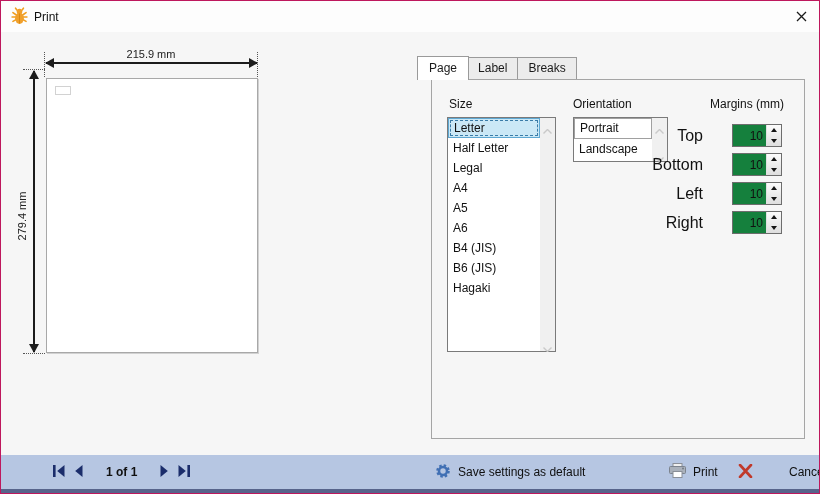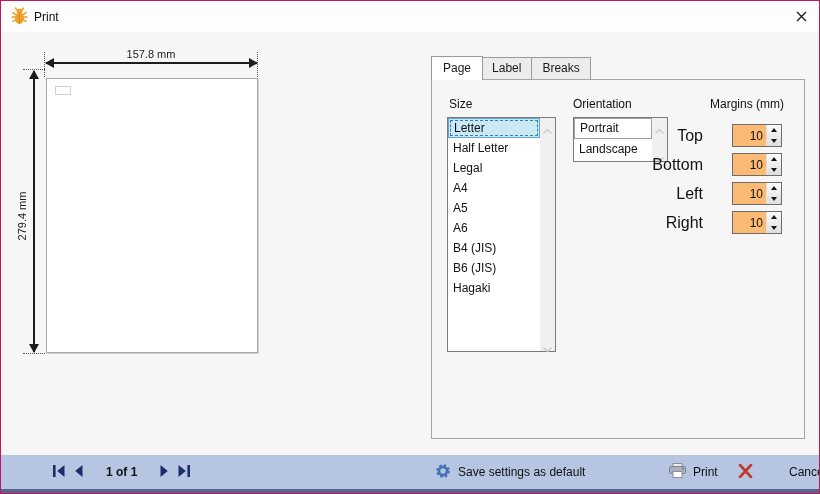--- a/index.html
+++ b/index.html
@@ -27,21 +27,21 @@
   .vdim-line{ position:absolute; left:32px; top:70px; width:2px; height:281px; border-left:2px solid #1c1c1c; }
   .vdim-line .av{ position:absolute; left:-6px; width:0; height:0; border-left:5px solid transparent; border-right:5px solid transparent; }
   .vdim-line .av.top{ top:-1px; border-bottom:9px solid #1c1c1c; }
   .vdim-line .av.bot{ bottom:-1px; border-top:9px solid #1c1c1c; }
   .htick{ position:absolute; left:22px; width:22px; height:1px; border-top:1px dotted #555; }
   .htick.t1{ top:68px; } .htick.t2{ top:352px; }
   .page-preview{ position:absolute; left:45px; top:77px; width:212px; height:275px; background:#ffffff;
     border:1px solid #a8a8a8; box-shadow:1px 1px 0 rgba(0,0,0,0.15); }
   .label-slot{ position:absolute; left:8px; top:7px; width:16px; height:9px; border:1px solid #d2d2d2; }
   
-  .tabs{ position:absolute; left:430px; top:56px; display:flex; align-items:flex-end; height:23px;border-radius:9px; }
+  .tabs{ position:absolute; left:416px; top:56px; display:flex; align-items:flex-end; height:23px;border-radius:9px; }
   .tab{ padding:3px 10px 4px 10px; background:#ececec; border:1px solid #9a9a9a; border-left-width:0;
     font-size:12px; cursor:pointer; position:relative; }
   .tab:first-child{ border-left-width:1px; }
   .tab.active{ background:#ffffff; border-left-width:1px; padding:4px 11px 5px 11px; border-bottom:none; z-index:3; margin-right:-1px; }
   .panel{ position:absolute; left:430px; top:78px; width:374px; height:360px; border:1px solid #a5a5a5; }
   .group-label{ position:absolute; font-size:12px; color:#111; }
   
   .listbox{ position:absolute; background:#ffffff; border:1px solid #7a7a7a; display:flex; }
   .listbox .items{ flex:1 1 auto; overflow:hidden; }
   .listbox .item{ height:20px; line-height:20px; padding-left:5px; font-size:12px; color:#111; white-space:nowrap; cursor:default; }
@@ -51,21 +51,21 @@
   .scrollcol .chev{ position:absolute; left:3px; width:9px; height:5px; display:block; }
   .scrollcol .chev.up{ top:5px; } .scrollcol .chev.down{ bottom:5px; }
   .size-listbox{ left:15px; top:37px; width:109px; height:235px; }
   .orient-listbox{ left:141px; top:37px; width:95px; height:45px; }
   .orient-listbox .item{ height:21px; line-height:21px; }
   
   .margin-row{ position:absolute; height:23px; display:flex; align-items:center; }
   .margin-row label{ position:absolute; right:81px; font-size:16px; color:#111; white-space:nowrap; }
   .spinbox{ position:absolute; left:300px; width:50px; height:23px; border:1px solid #6d6d6d; background:#fff; display:flex; }
   .spinbox input{ width:33px; border:none; outline:none; font-family:"Liberation Sans",sans-serif;
-    font-size:12px; text-align:right; padding-right:3px; background:#fdba74; color:#111; }
+    font-size:12px; text-align:right; padding-right:3px; background:#15803d; color:#111; }
   .spinbtns{ flex:1; display:flex; flex-direction:column; background:linear-gradient(#fcfcfc,#dedede);
     border-left:1px solid #e0e0e0; }
   .spinbtn{ flex:1; display:flex; align-items:center; justify-content:center; cursor:pointer; }
   .tri-up{ width:0; height:0; border-left:3.5px solid transparent; border-right:3.5px solid transparent; border-bottom:4.5px solid #141414; }
   .tri-down{ width:0; height:0; border-left:3.5px solid transparent; border-right:3.5px solid transparent; border-top:4.5px solid #141414; }
   
   .footer{ position:absolute; left:0; bottom:0; width:100%; height:38px; background:#b6c6e2;
     border-bottom:4px solid #57648c; }
   .cluster{ position:absolute; top:0; height:34px; display:flex; align-items:center; gap:7px; cursor:pointer; }
   .cluster span.lbl{ font-size:12px; color:#0f0f0f; white-space:nowrap; }
@@ -102,21 +102,21 @@
     <span class="title">Print</span>
     <button class="close-btn">
       <span>
         <svg width="11" height="11" viewBox="0 0 11 11">
             <path d="M1 1 L10 10 M10 1 L1 10" stroke="#1a1a1a" stroke-width="1.3"></path>
           </svg>
       </span>
     </button>
   </div>
 
-  <div class="hdim-label">157.8 mm</div>
+  <div class="hdim-label">215.9 mm</div>
   <div class="hdim-line">
     <span class="ah left"></span>
       <span class="ah right"></span>
   </div>
   <div class="vtick t1"></div>
   <div class="vtick t2"></div>
 
   <div class="vdim-label">279.4 mm</div>
   <div class="vdim-line">
     <span class="av top"></span>

